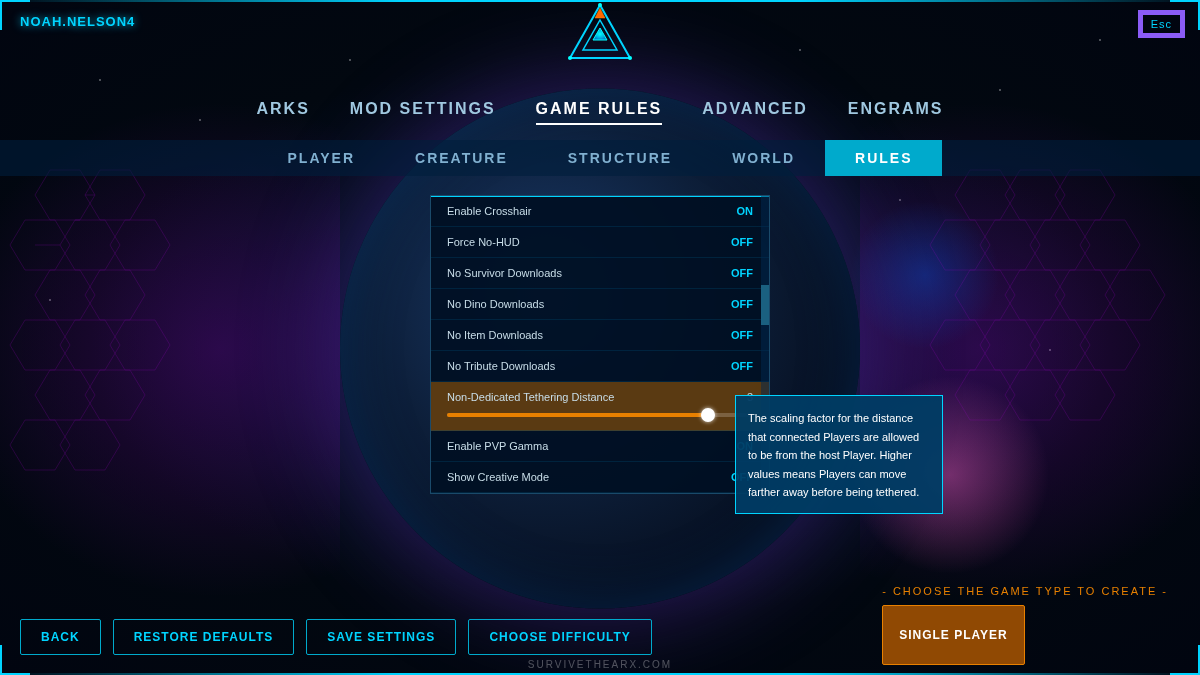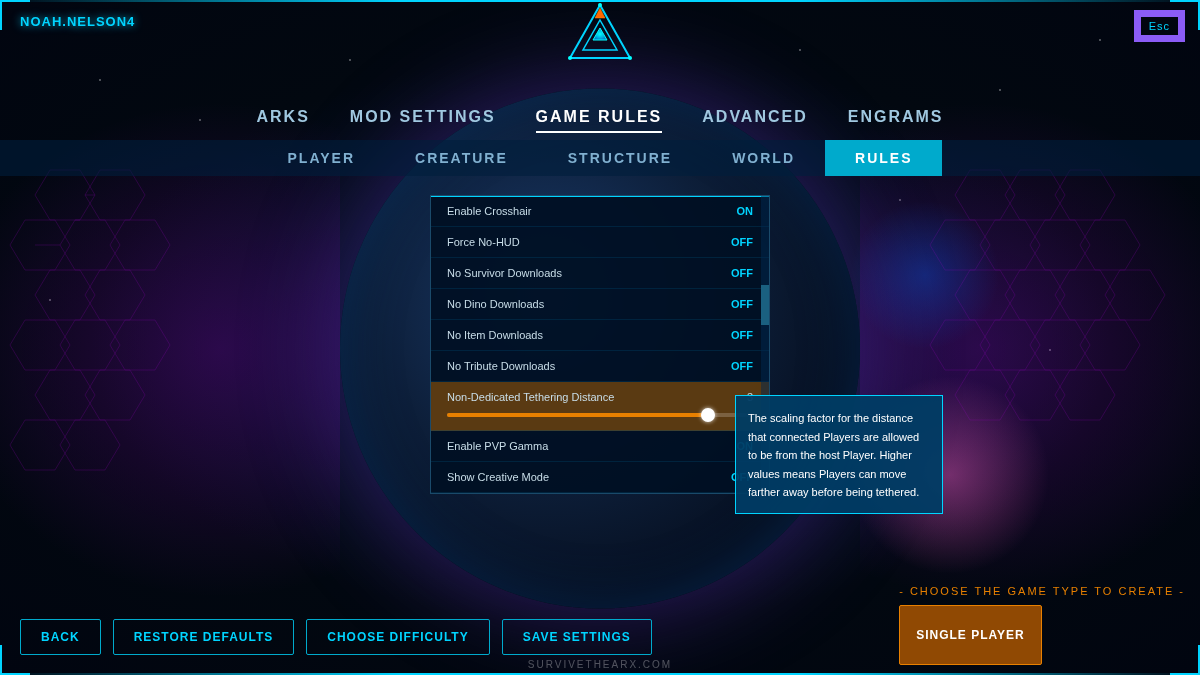--- a/index.html
+++ b/index.html
@@ -122,40 +122,39 @@
       z-index: 20;
       text-shadow: 0 0 8px rgba(0,212,255,0.8);
     }
 
     
     .esc-button {
       position: absolute;
       top: 10px;
       right: 15px;
       background: transparent;
-      border: 7px solid #8b5cf6;
+      border: 5px solid #8b5cf6;
       color: #00d4ff;
       font-size: 11px;
       padding: 3px 8px;
       cursor: pointer;
       z-index: 20;
       letter-spacing: 1px;
     }
 
     
     .main-nav {
       position: absolute;
       top: 95px;
       left: 0;
       right: 0;
       display: flex;
       justify-content: center;
       gap: 40px;
       z-index: 20;
-      margin-top: 8px;
     }
 
     .main-nav-item {
       color: #a0c8e0;
       font-size: 16px;
       font-weight: bold;
       letter-spacing: 2px;
       cursor: pointer;
       padding: 5px 0;
       text-transform: uppercase;
@@ -358,21 +357,21 @@
       padding: 10px 20px;
       cursor: pointer;
       text-transform: uppercase;
       border-radius: 2px;
     }
 
     
     .game-type-section {
       position: absolute;
       bottom: 10px;
-      right: 15px;
+      right: 32px;
       z-index: 20;
       text-align: right;
     }
 
     .choose-label {
       color: #e88000;
       font-size: 11px;
       letter-spacing: 2px;
       margin-bottom: 8px;
       text-align: center;
@@ -608,22 +607,22 @@
   </div>
 </div>
 
 <div class="tooltip">
   <span class="tooltip-text">The scaling factor for the distance that connected Players are allowed to be from the host Player. Higher values means Players can move farther away before being tethered.</span>
 </div>
 
 <div class="bottom-buttons">
   <button class="btn">BACK</button>
   <button class="btn">RESTORE DEFAULTS</button>
+  <button class="btn">SAVE SETTINGS</button>
   <button class="btn">CHOOSE DIFFICULTY</button>
-  <button class="btn">SAVE SETTINGS</button>
 </div>
 
 <div class="game-type-section">
   <div class="choose-label">- CHOOSE THE GAME TYPE TO CREATE -</div>
   <div class="game-type-buttons">
     <button class="btn-game">SINGLE PLAYER</button>
   </div>
 </div>
 
 <div class="footer">SURVIVETHEARX.COM</div>

